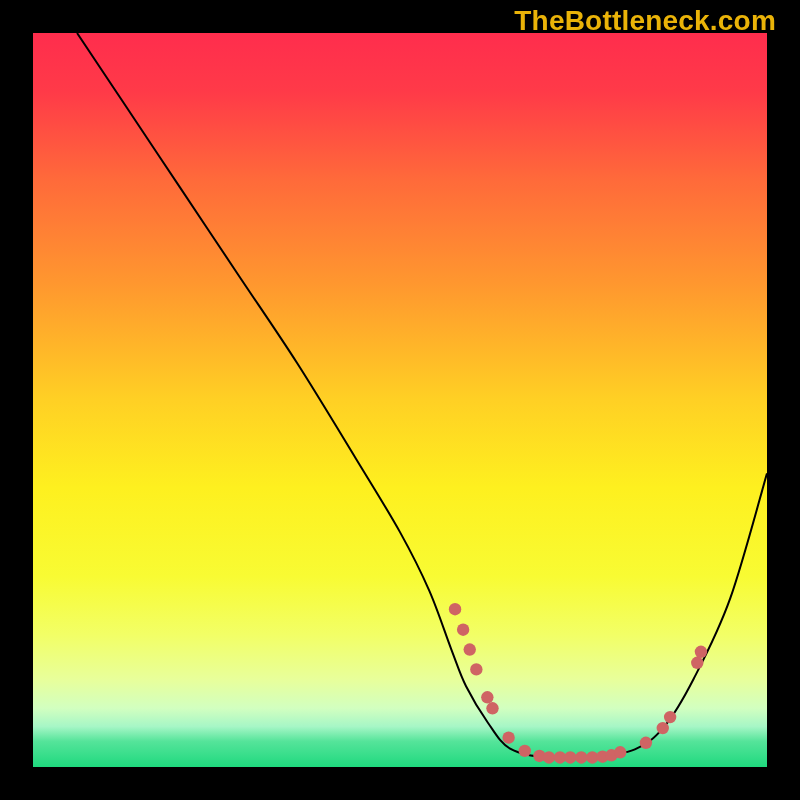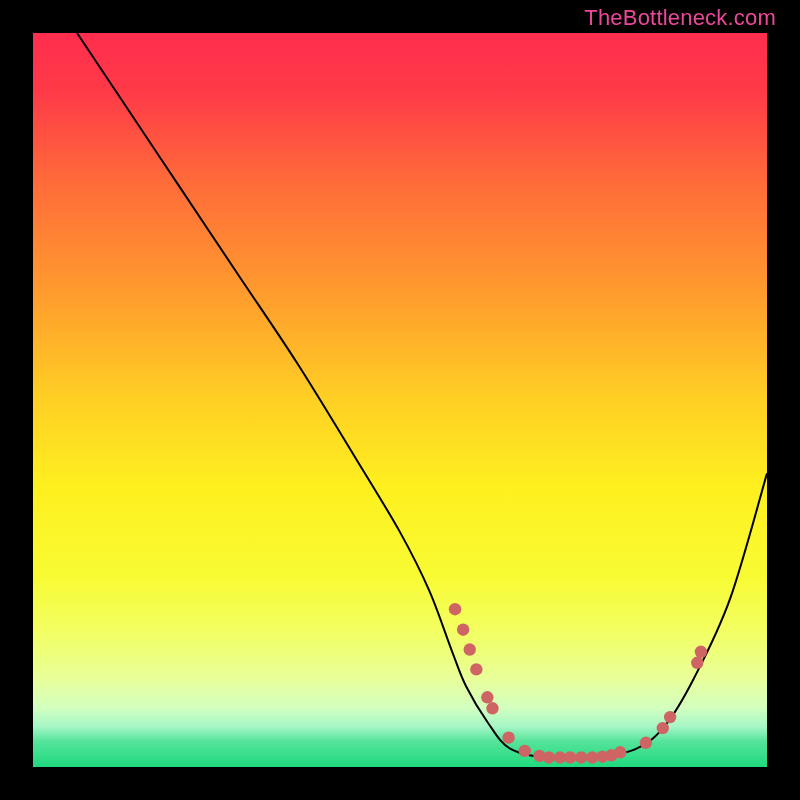--- a/index.html
+++ b/index.html
@@ -10,23 +10,23 @@
     position: relative;
     overflow: hidden;
     font-family: Arial, Helvetica, sans-serif;
   }
   .plot-box {
     position: absolute;
     overflow: hidden;
   }
   .watermark {
     position: absolute;
-    color: #ec4899;
-    font-size: 22px;
-    font-weight: 400;
+    color: #eab308;
+    font-size: 28px;
+    font-weight: 700;
     letter-spacing: 0.2px;
   }
   .curve-line { fill: none; stroke: #000; stroke-width: 2; }
   .dot { fill: #cf6464; }
 </style>
 </head>
 <body>
 
 <div class="plot-box" id="plot-box" style="left: 33px; top: 33px; width: 734px; height: 734px;">
   <svg id="plot-svg" preserveAspectRatio="none" width="734" height="734" viewBox="0 0 734 734">

